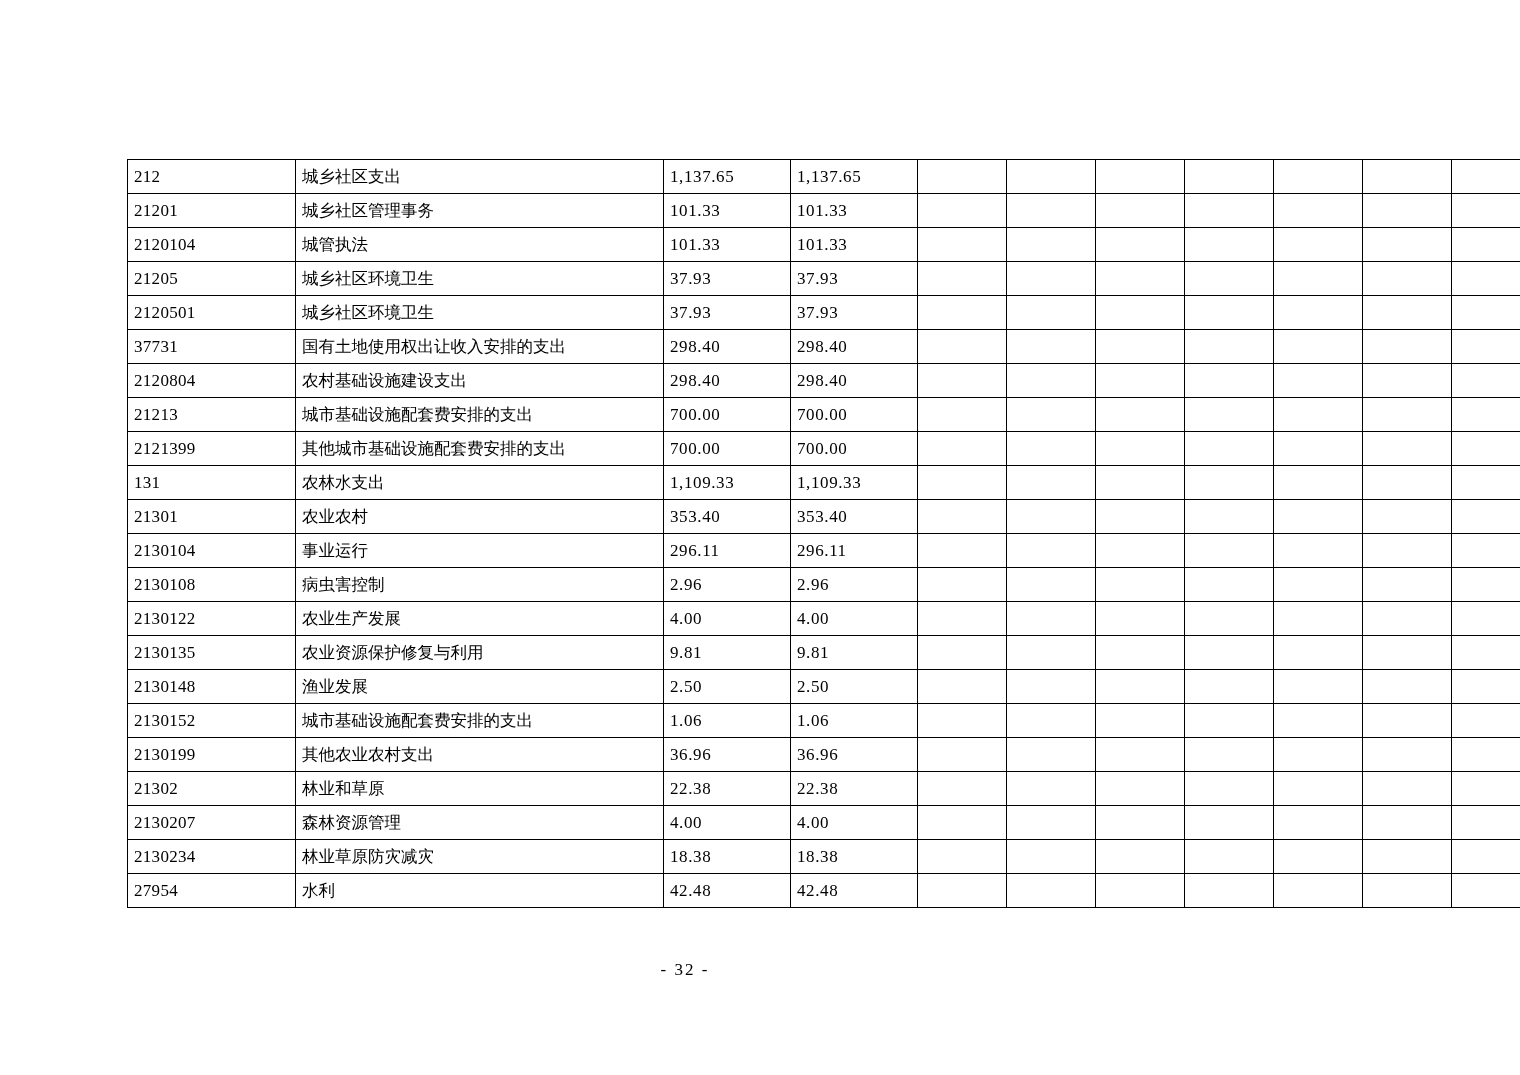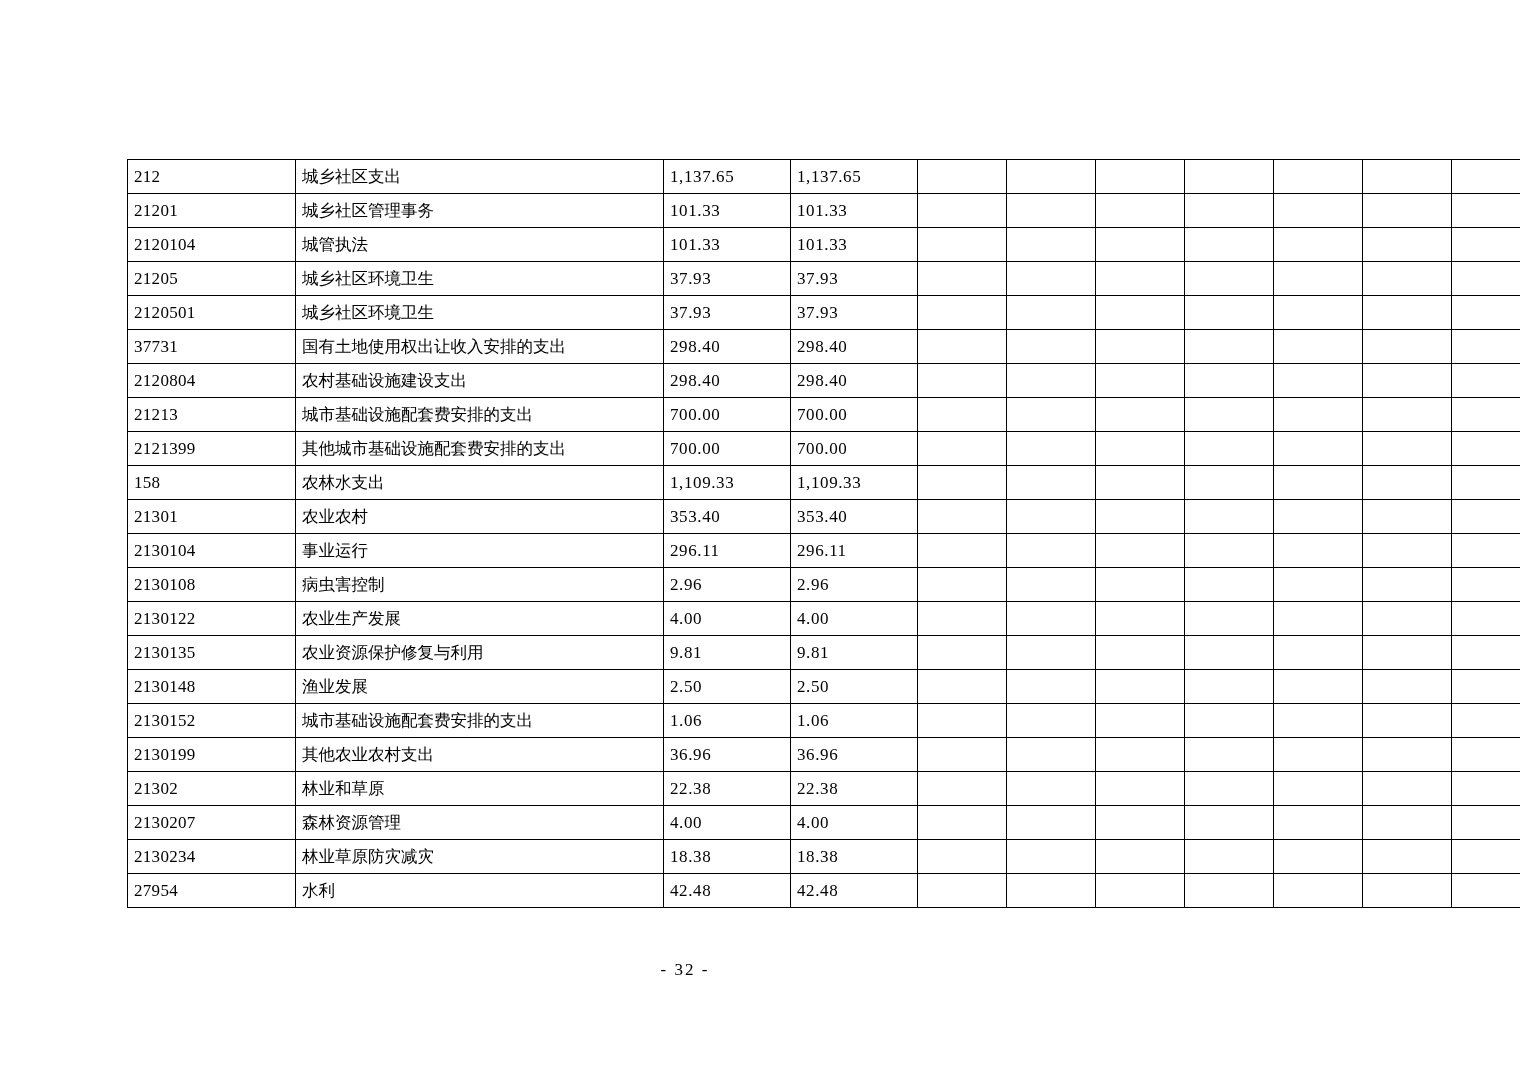--- a/index.html
+++ b/index.html
@@ -189,21 +189,21 @@
           <td class="num-cell">700.00</td>
           <td class="blank-cell"></td>
           <td class="blank-cell"></td>
           <td class="blank-cell"></td>
           <td class="blank-cell"></td>
           <td class="blank-cell"></td>
           <td class="blank-cell"></td>
           <td class="blank-cell"></td>
         </tr>
         <tr>
-          <td class="code-cell">158</td>
+          <td class="code-cell">131</td>
           <td class="name-cell">农林水支出</td>
           <td class="num-cell">1,109.33</td>
           <td class="num-cell">1,109.33</td>
           <td class="blank-cell"></td>
           <td class="blank-cell"></td>
           <td class="blank-cell"></td>
           <td class="blank-cell"></td>
           <td class="blank-cell"></td>
           <td class="blank-cell"></td>
           <td class="blank-cell"></td>

